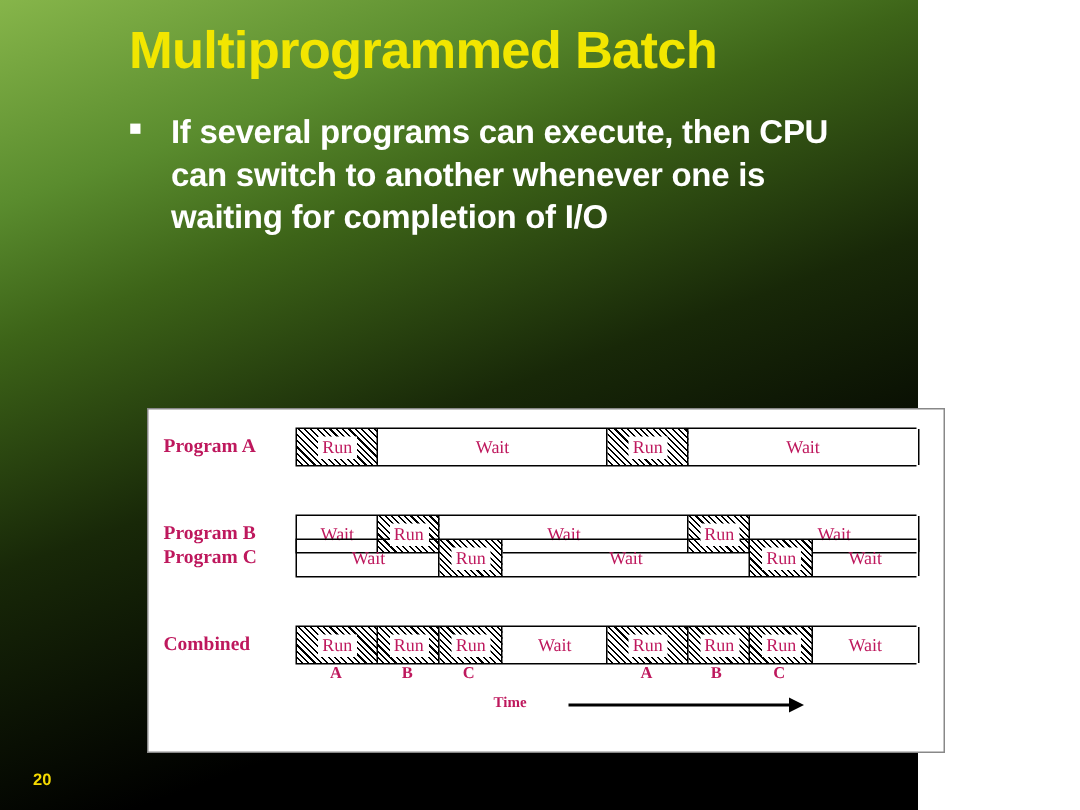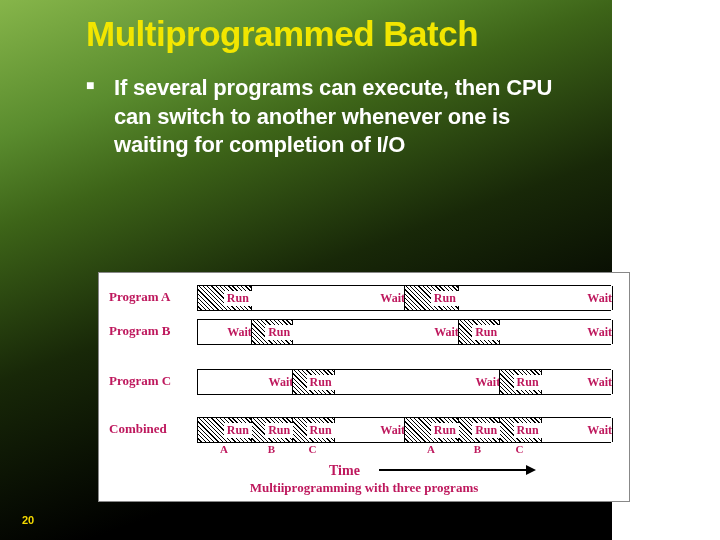--- a/index.html
+++ b/index.html
@@ -5,26 +5,26 @@
   html,body{margin:0;padding:0;width:720px;height:540px;overflow:hidden;font-family:Arial,Helvetica,sans-serif}
   .slide{width:612px;height:540px;background:linear-gradient(160deg,#86b54a 0%,#5a8c2e 18%,#3d6418 30%,#182808 50%,#000 75%,#000 100%);position:relative}
   .title{color:#f2e600;font-weight:bold;font-size:35px;line-height:1.03;padding:16px 0 0 86px;letter-spacing:-0.5px}
   .bullets{padding:22px 24px 0 86px}
   .bullet{color:#fff;font-weight:bold;font-size:22px;line-height:1.3;position:relative;padding-left:28px;margin-bottom:4px;letter-spacing:-0.2px}
   .bullet::before{content:"■";position:absolute;left:0;top:2px;font-size:14px;color:#fff}
   .diagram{position:absolute;left:98px;top:272px;width:530px;height:228px;background:#fff;border:1px solid #888;font-family:"Times New Roman",serif;color:#be185d}
   .row{position:absolute;left:0;width:100%;height:40px}
   .row-label{position:absolute;left:10px;top:10px;font-size:13px;font-weight:bold}
   .track{position:absolute;left:98px;right:18px;top:6px;height:24px;border-top:1.5px solid #000;border-bottom:1.5px solid #000}
-  .seg{position:absolute;top:0;height:100%;display:flex;align-items:center;justify-content:flex-end;font-size:12px;font-weight:bold}
+  .seg{position:absolute;top:0;height:100%;display:flex;align-items:center;justify-content:center;font-size:12px;font-weight:normal}
   .seg.run{background:repeating-linear-gradient(45deg,#fff,#fff 2px,#000 2px,#000 3px)}
   .seg.run span{background:#fff;padding:0 3px;position:relative;z-index:1}
   .vline{border-left:1.5px solid #000}
   .sub{position:absolute;font-size:11px;font-weight:bold;text-align:center}
-  .time-axis{position:absolute;left:230px;top:190px;font-size:14px;font-weight:bold}
+  .time-axis{position:absolute;left:230px;top:190px;font-size:10px;font-weight:bold}
   .arrow-line{position:absolute;left:280px;top:196px;width:150px;height:1.5px;background:#000}
   .arrow-head{position:absolute;left:427px;top:192px;width:0;height:0;border-left:10px solid #000;border-top:5px solid transparent;border-bottom:5px solid transparent}
   .caption{position:absolute;left:0;width:100%;top:207px;text-align:center;font-size:13px;font-weight:bold}
   .pagenum{position:absolute;left:22px;bottom:14px;color:#f5da00;font-size:11px;font-weight:bold}
 </style>
 </head>
 <body>
 
 <div class="slide">
   <div class="title">
@@ -48,42 +48,42 @@
           </div>
         <div class="seg run vline" style="left:50%;width:13%">
             <span>Run</span>
           </div>
         <div class="seg vline" style="left:63%;width:37%;border-right:1.5px solid #000">
             <span>Wait</span>
           </div>
       </div>
     </div>
 
-    <div class="row" style="top:40px">
+    <div class="row" style="top:64px">
       <div class="row-label">Program B</div>
       <div class="track">
         <div class="seg vline" style="left:0;width:13%">
             <span>Wait</span>
           </div>
         <div class="seg run vline" style="left:13%;width:10%">
             <span>Run</span>
           </div>
         <div class="seg vline" style="left:23%;width:40%">
             <span>Wait</span>
           </div>
         <div class="seg run vline" style="left:63%;width:10%">
             <span>Run</span>
           </div>
         <div class="seg vline" style="left:73%;width:27%;border-right:1.5px solid #000">
             <span>Wait</span>
           </div>
       </div>
     </div>
 
-    <div class="row" style="top:90px">
+    <div class="row" style="top:80px">
       <div class="row-label">Program C</div>
       <div class="track">
         <div class="seg vline" style="left:0;width:23%">
             <span>Wait</span>
           </div>
         <div class="seg run vline" style="left:23%;width:10%">
             <span>Run</span>
           </div>
         <div class="seg vline" style="left:33%;width:40%">
             <span>Wait</span>
@@ -130,17 +130,16 @@
       <div class="sub" style="left:152px;width:41px;top:28px">B</div>
       <div class="sub" style="left:193px;width:41px;top:28px">C</div>
       <div class="sub" style="left:305px;width:54px;top:28px">A</div>
       <div class="sub" style="left:358px;width:41px;top:28px">B</div>
       <div class="sub" style="left:400px;width:41px;top:28px">C</div>
     </div>
 
     <div class="time-axis">Time</div>
     <div class="arrow-line"></div>
     <div class="arrow-head"></div>
-    <div class="caption">Multiiprogramming with three programs</div>
   </div>
 
   <div class="pagenum">20</div>
 </div>
 
 </body></html>

